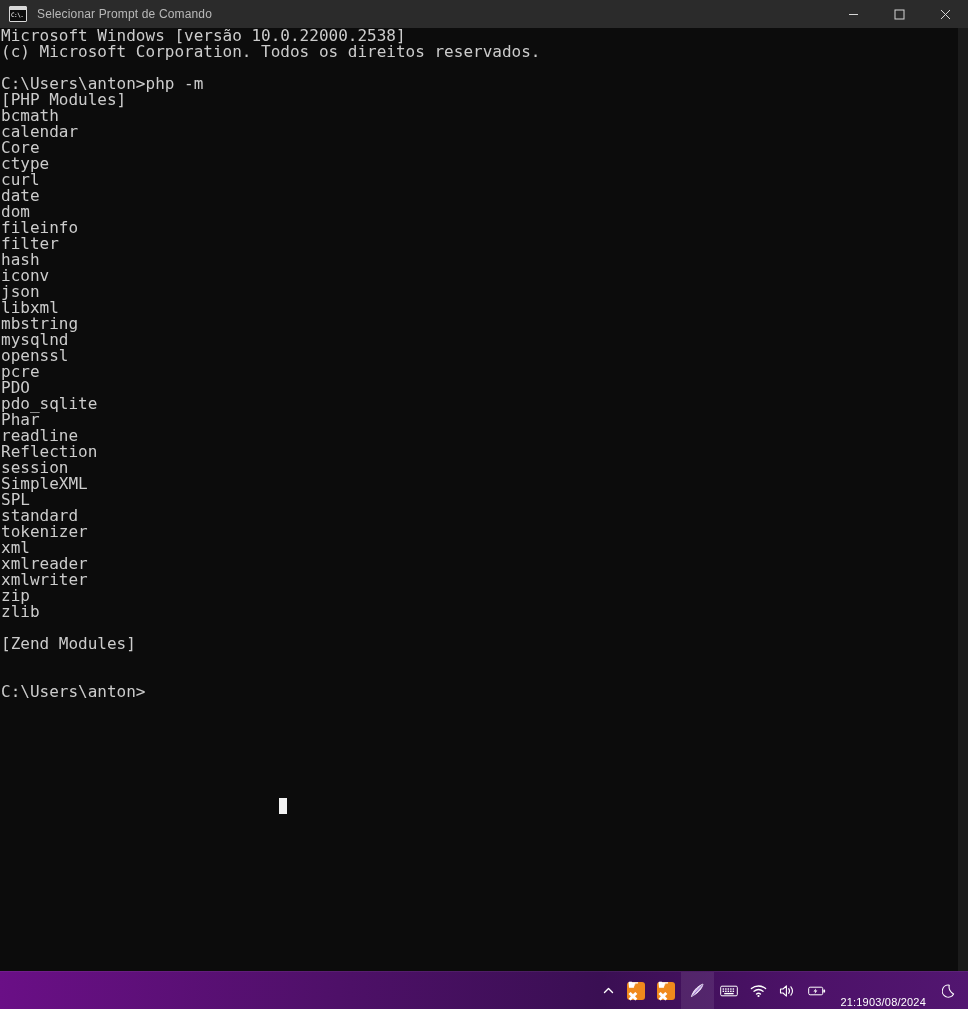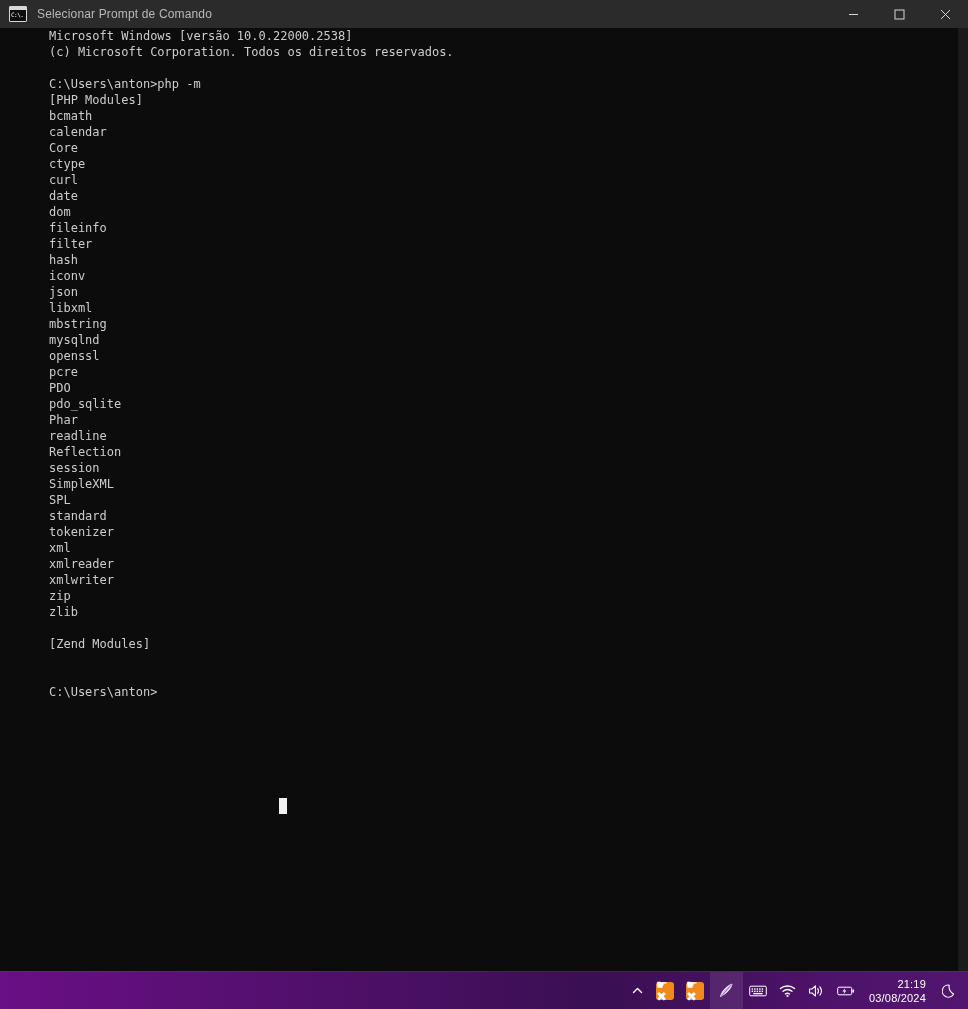--- a/index.html
+++ b/index.html
@@ -108,26 +108,25 @@
     position: relative;
     height: 944px;
     background: #0c0c0c;
     overflow: hidden;
   }
   #console-text {
     position: absolute;
     left: 1px;
     top: 0;
     font-family: "DejaVu Sans Mono", monospace;
-    font-size: 12px;
+    font-size: 16px;
     line-height: 16px;
     color: #cccccc;
     white-space: pre;
     letter-spacing: 0px;
-    margin-left: 48px;
   }
   .line { height: 16px; }
   #block-cursor {
     position: absolute;
     left: 279px;
     top: 770px;
     width: 8px;
     height: 16px;
     background: #f2f2f2;
   }
@@ -188,21 +187,21 @@
     color: #ffffff;
     line-height: 12px;
     letter-spacing: -1px;
   }
   #tray-item-feather {
     background: rgba(255,255,255,0.09);
     padding: 0 8px;
   }
   #clock {
     display: flex;
-    flex-direction: column;
+    flex-direction: row;
     align-items: flex-end;
     justify-content: center;
     height: 37px;
     padding: 0 10px 0 8px;
     font-family: "Liberation Sans", sans-serif;
     font-size: 11px;
     line-height: 14px;
     color: #ffffff;
   }
   #clock-time { letter-spacing: 0.2px; }

